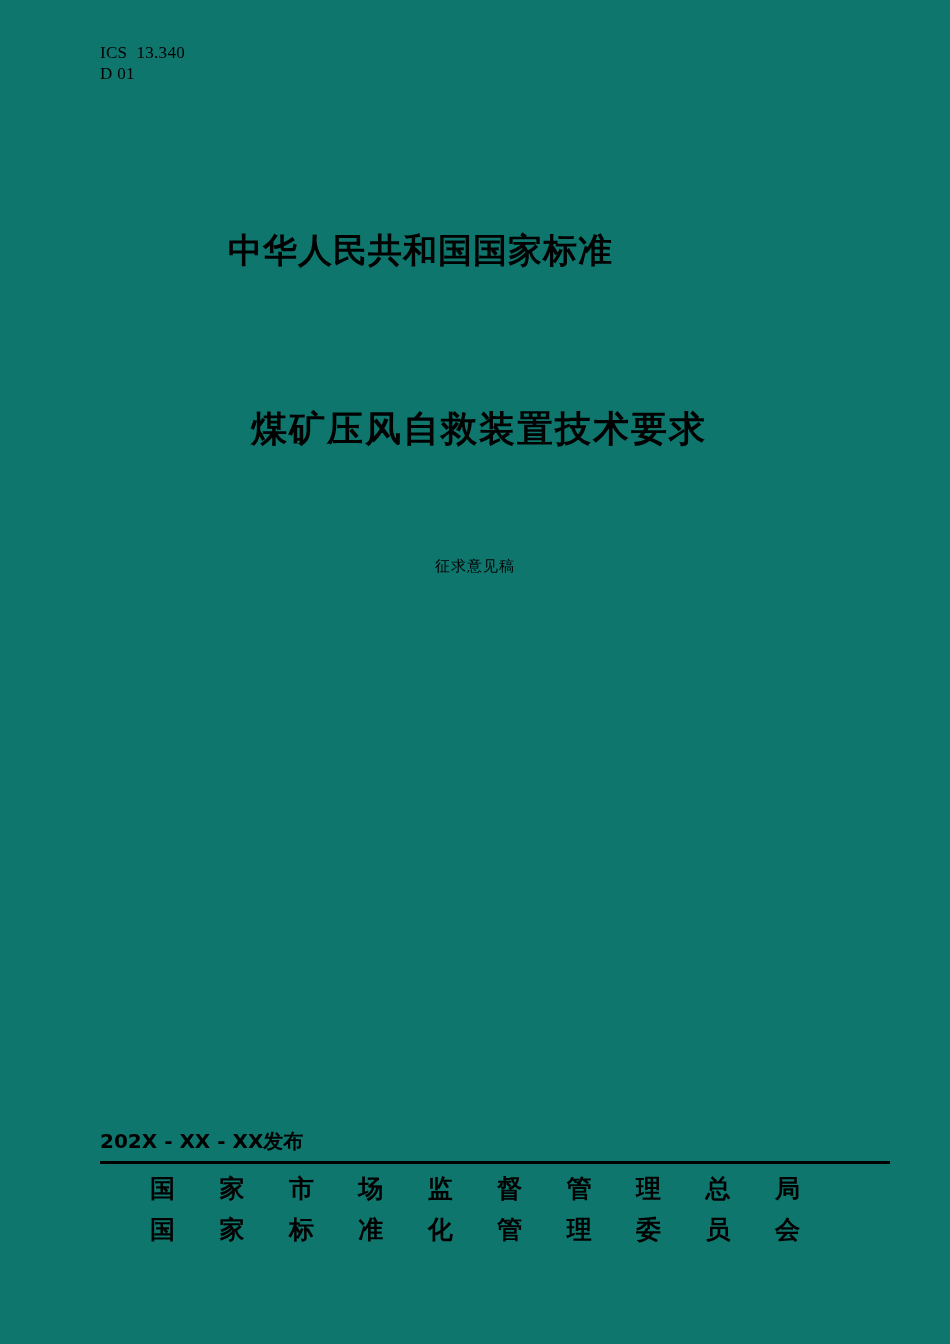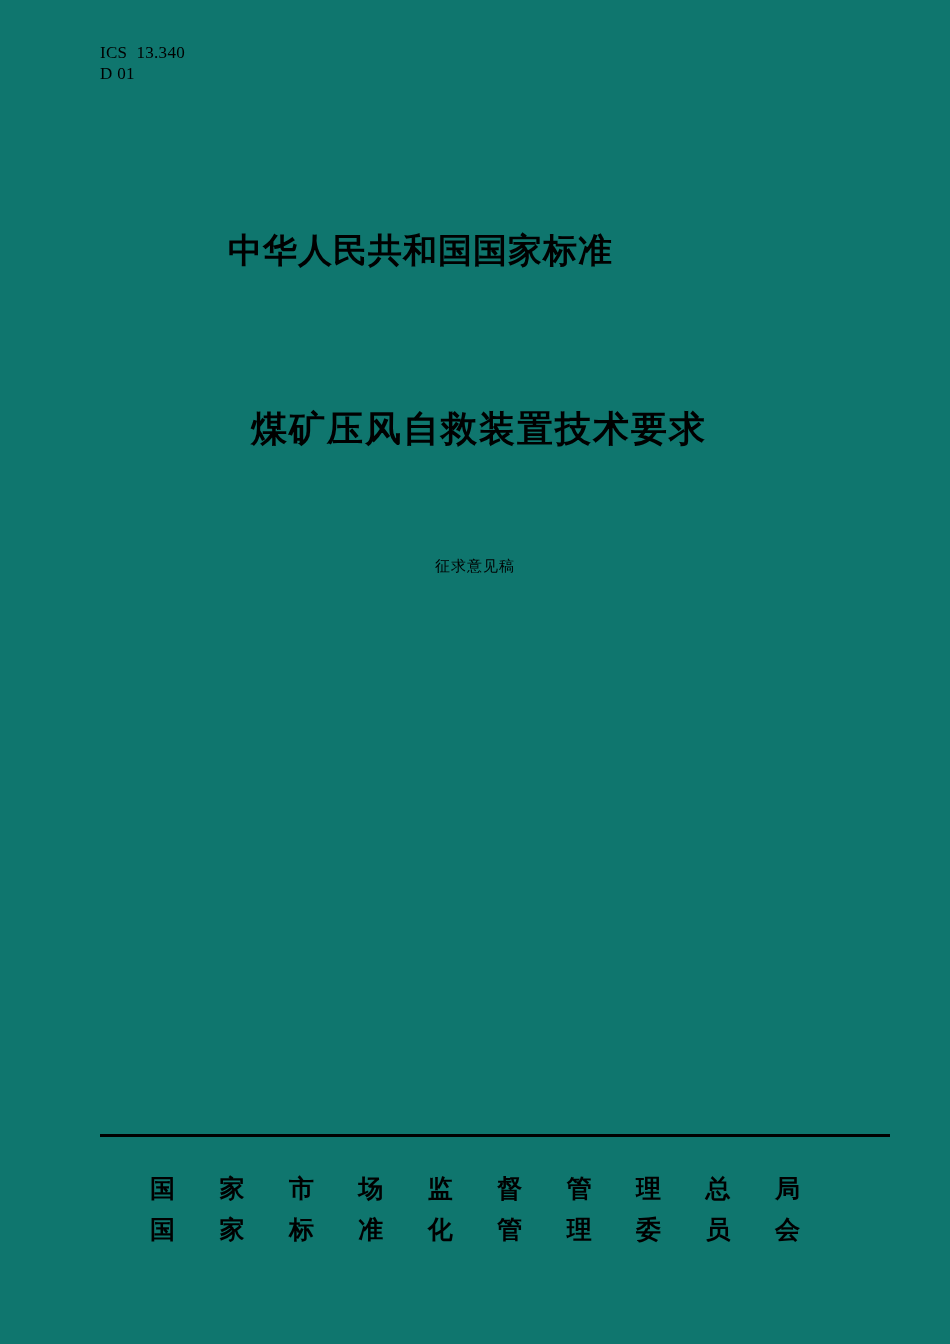--- a/index.html
+++ b/index.html
@@ -154,20 +154,21 @@
 
   <div class="national-title">中华人民共和国国家标准</div>
 
 
   <div class="doc-title-cn">煤矿压风自救装置技术要求</div>
 
 
   <div class="draft-note">征求意见稿</div>
 
   <div class="publish-row">
+    <div class="publish-left">202X - XX - XX发布</div>
   </div>
 
   <div class="org-lines">
     <div class="org-line">
       <span>国</span>
       <span>家</span>
       <span>市</span>
       <span>场</span>
       <span>监</span>
       <span>督</span>

